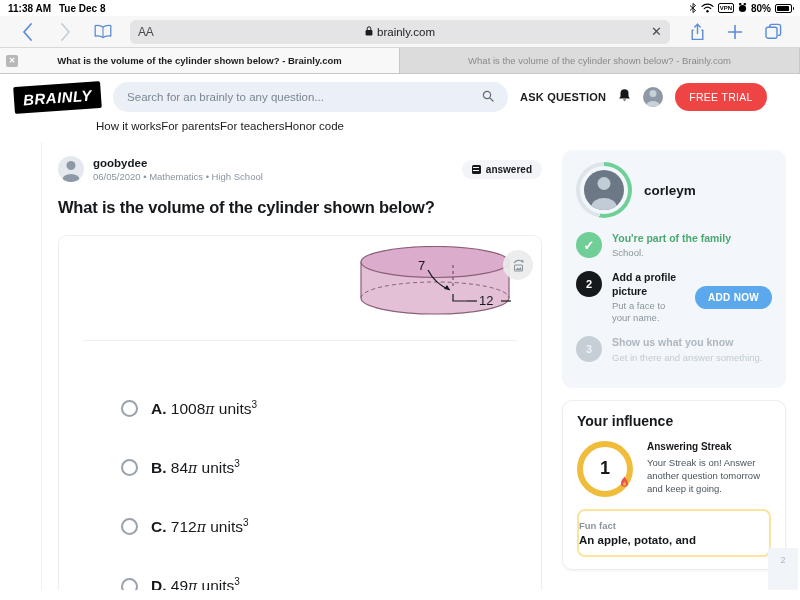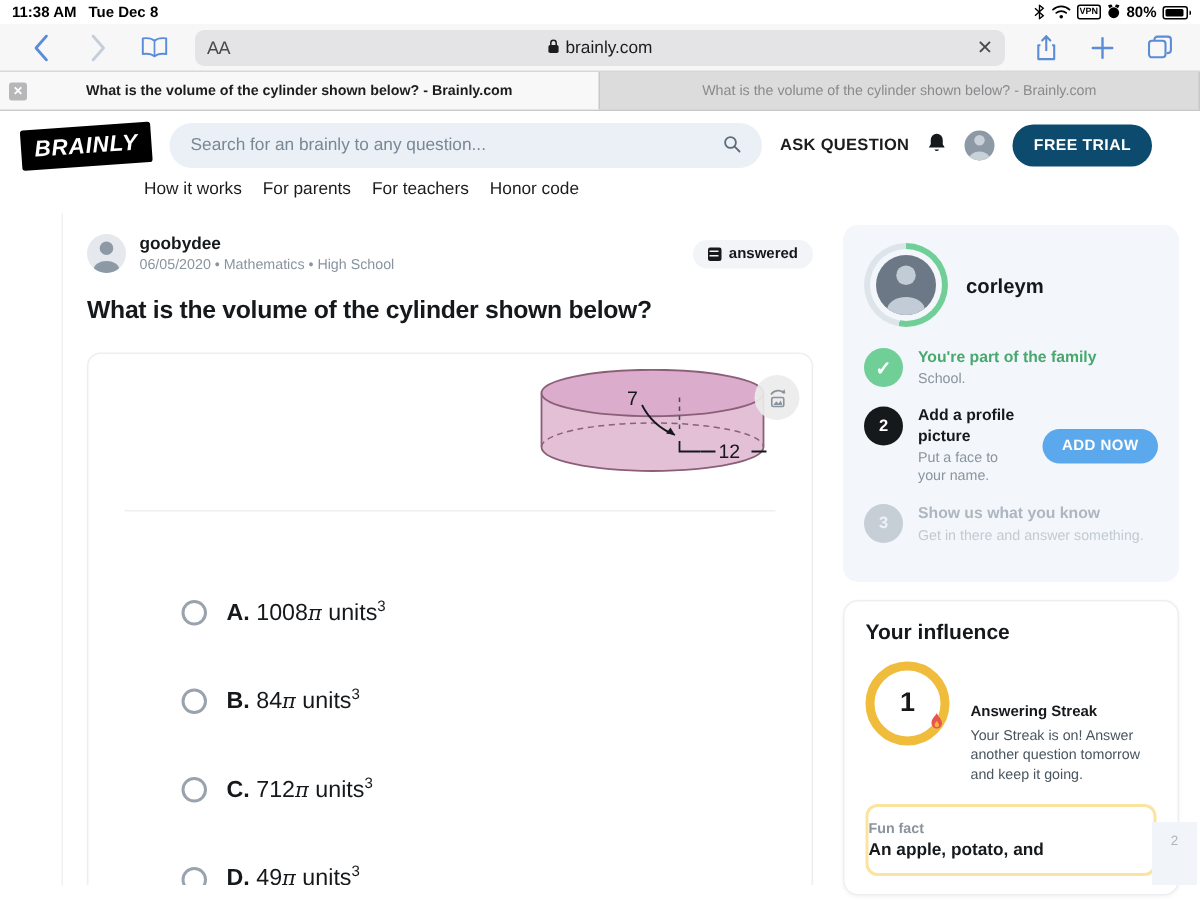--- a/index.html
+++ b/index.html
@@ -126,27 +126,27 @@
     content:""; position: absolute; left: 50%; top: 3px;
     transform: translateX(-50%); width: 7px; height: 7px;
     border-radius: 50%; background: #c8d0d8;
   }
   .avatar-hdr::after {
     content:""; position: absolute; left: 50%; bottom: -4px;
     transform: translateX(-50%); width: 14px; height: 10px;
     border-radius: 50% 50% 0 0; background: #c8d0d8;
   }
   .freetrial {
-    background: #0c4a6e; color: #fff;
-    font-size: 10.5px; font-weight: 700; letter-spacing: 0.3px;
+    background: #ef4444; color: #fff;
+    font-size: 10.5px; font-weight: 400; letter-spacing: 0.3px;
     border-radius: 16px; padding: 8px 14px; border: none;
     white-space: nowrap;
   }
   .navrow {
-    display: flex; gap: 14px; padding: 0 0 10px 96px;
+    display: flex; padding: 0 0 10px 96px;
     font-size: 11.5px; color: #1c1c1e;
   }
 
   .content { display: flex; height: calc(100% - 78px); position: relative; }
   .rail { width: 42px; border-right: 1px solid #eef1f4; flex-shrink: 0; background: #fff; }
   .main { flex: 1; padding: 8px 14px 0 16px; overflow: hidden; }
   .side { width: 244px; padding: 8px 14px 0 6px; flex-shrink: 0; }
 
   
   .qmeta { display: flex; align-items: center; gap: 9px; padding-top: 6px; }
@@ -301,21 +301,21 @@
     width: 56px; height: 56px; border-radius: 50%;
     border: 6px solid #f0bc3c;
     display: flex; align-items: center; justify-content: center;
     flex-shrink: 0; position: relative;
   }
   .streak-num { font-size: 18px; font-weight: 700; color: #16191c; }
   .flame {
     position: absolute; right: -3px; bottom: 0px;
     font-size: 11px; line-height: 1;
   }
-  .streak-h { font-size: 10px; font-weight: 700; color: #16191c; margin-top: 28px; }
+  .streak-h { font-size: 10px; font-weight: 700; color: #16191c; }
   .streak-p { font-size: 9.5px; color: #4a5560; margin-top: 4px; line-height: 1.4; }
 
   .funcard {
     margin-top: 12px; background: #fff;
     border: 2px solid #fbe3a0; border-radius: 8px;
     padding: 9px 0;
   }
   .fun-lab { font-size: 9.5px; font-weight: 700; color: #8a949e; }
   .fun-txt { font-size: 11.5px; font-weight: 700; color: #16191c; margin-top: 3px; }
 

